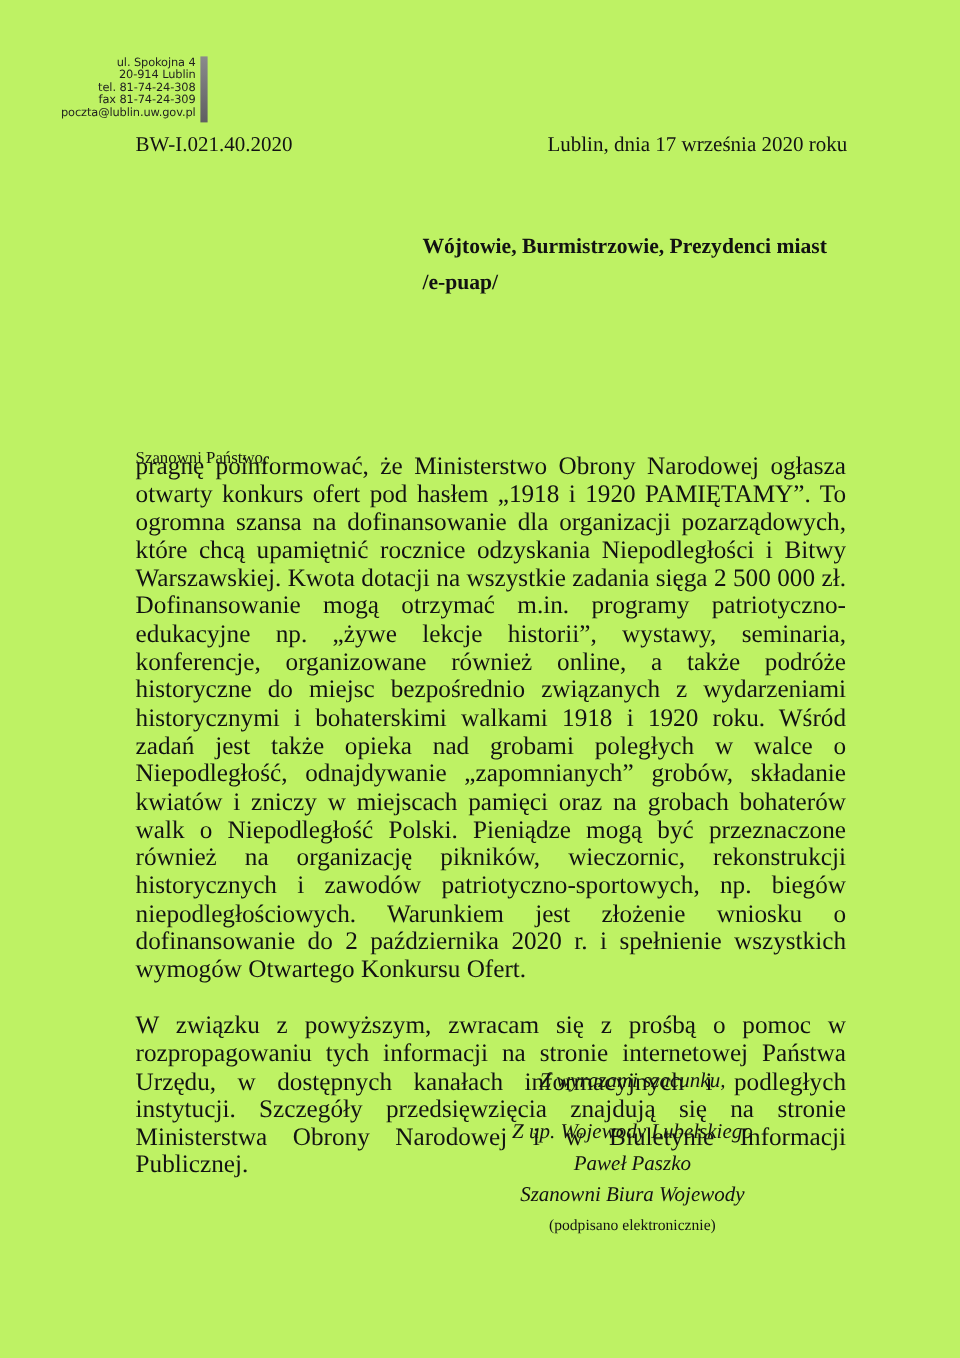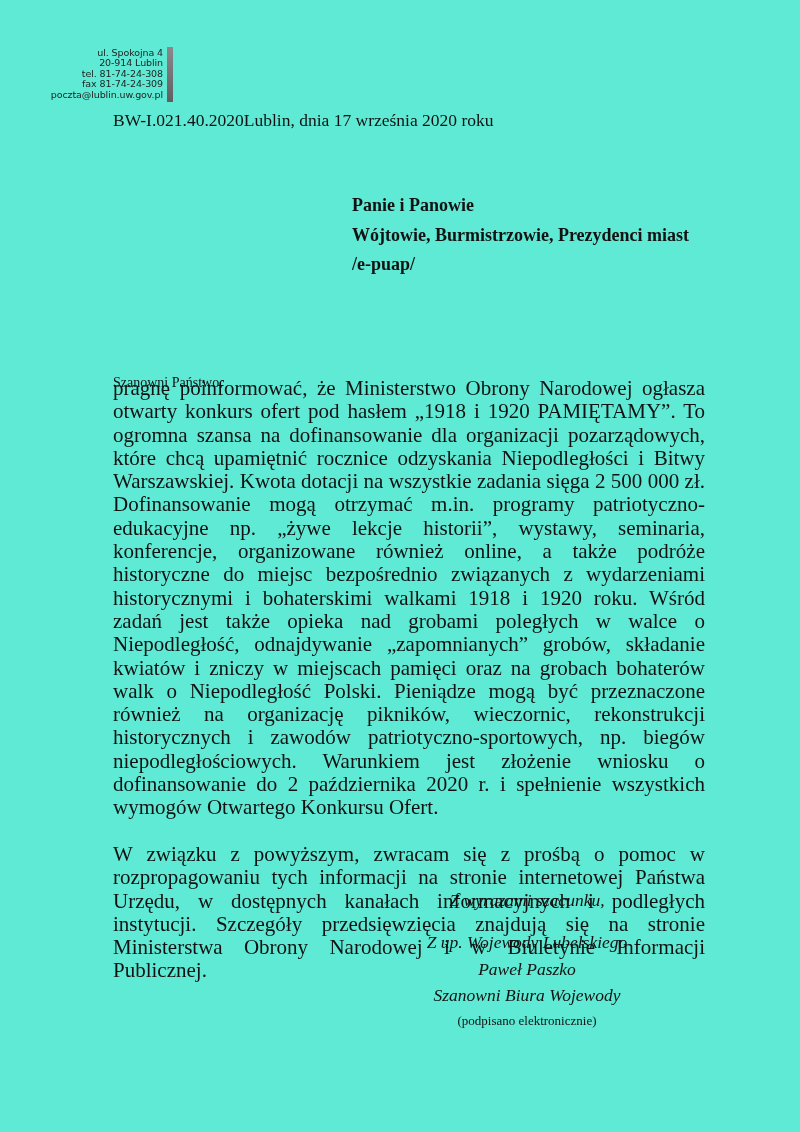--- a/index.html
+++ b/index.html
@@ -8,21 +8,21 @@
     height: 1132px;
     background: #ffffff;
     font-family: "Liberation Serif", serif;
     color: #121212;
     position: relative;
     overflow: hidden;
   }
   .letter-page {
     position: absolute;
     inset: 0;
-    background: #5eead4;
+    background: #bef264;
   }
 
   
   .letterhead {
     position: absolute;
     top: 47px;
     left: 0;
     width: 800px;
     height: 58px;
   }
@@ -59,20 +59,21 @@
     white-space: nowrap;
   }
 
   
   .ref-row {
     position: absolute;
     top: 109px;
     left: 113px;
     width: 593px;
     display: flex;
+    justify-content: space-between;
     font-size: 17.5px;
     line-height: 22px;
     white-space: nowrap;
   }
 
   
   .recipient-block {
     position: absolute;
     top: 191px;
     left: 352px;
@@ -148,21 +149,20 @@
     </div>
     <div class="logo-bar"></div>
   </div>
 
   <div class="ref-row">
     <span>BW-I.021.40.2020</span>
     <span>Lublin, dnia 17 września 2020 roku</span>
   </div>
 
   <div class="recipient-block">
-    <div>Panie i Panowie</div>
     <div>Wójtowie, Burmistrzowie, Prezydenci miast</div>
     <div>/e-puap/</div>
   </div>
 
   <div class="salutation">Szanowni Państwo,</div>
 
   <div class="body-block">
     <p>pragnę poinformować, że Ministerstwo Obrony Narodowej ogłasza otwarty konkurs ofert pod hasłem „1918 i 1920 PAMIĘTAMY”. To ogromna szansa na dofinansowanie dla organizacji pozarządowych, które chcą upamiętnić rocznice odzyskania Niepodległości i Bitwy Warszawskiej. Kwota dotacji na wszystkie zadania sięga 2 500 000 zł. Dofinansowanie mogą otrzymać m.in. programy patriotyczno-edukacyjne np. „żywe lekcje historii”, wystawy, seminaria, konferencje, organizowane również online, a także podróże historyczne do miejsc bezpośrednio związanych z wydarzeniami historycznymi i bohaterskimi walkami 1918 i 1920 roku. Wśród zadań jest także opieka nad grobami poległych w walce o Niepodległość, odnajdywanie „zapomnianych” grobów, składanie kwiatów i zniczy w miejscach pamięci oraz na grobach bohaterów walk o Niepodległość Polski. Pieniądze mogą być przeznaczone również na organizację pikników, wieczornic, rekonstrukcji historycznych i zawodów patriotyczno-sportowych, np. biegów niepodległościowych. Warunkiem jest złożenie wniosku o dofinansowanie do 2 października 2020 r. i spełnienie wszystkich wymogów Otwartego Konkursu Ofert.</p>
     <p>W związku z powyższym, zwracam się z prośbą o pomoc w rozpropagowaniu tych informacji na stronie internetowej Państwa Urzędu, w dostępnych kanałach informacyjnych i podległych instytucji. Szczegóły przedsięwzięcia znajdują się na stronie Ministerstwa Obrony Narodowej i w Biuletynie Informacji Publicznej.</p>
   </div>

